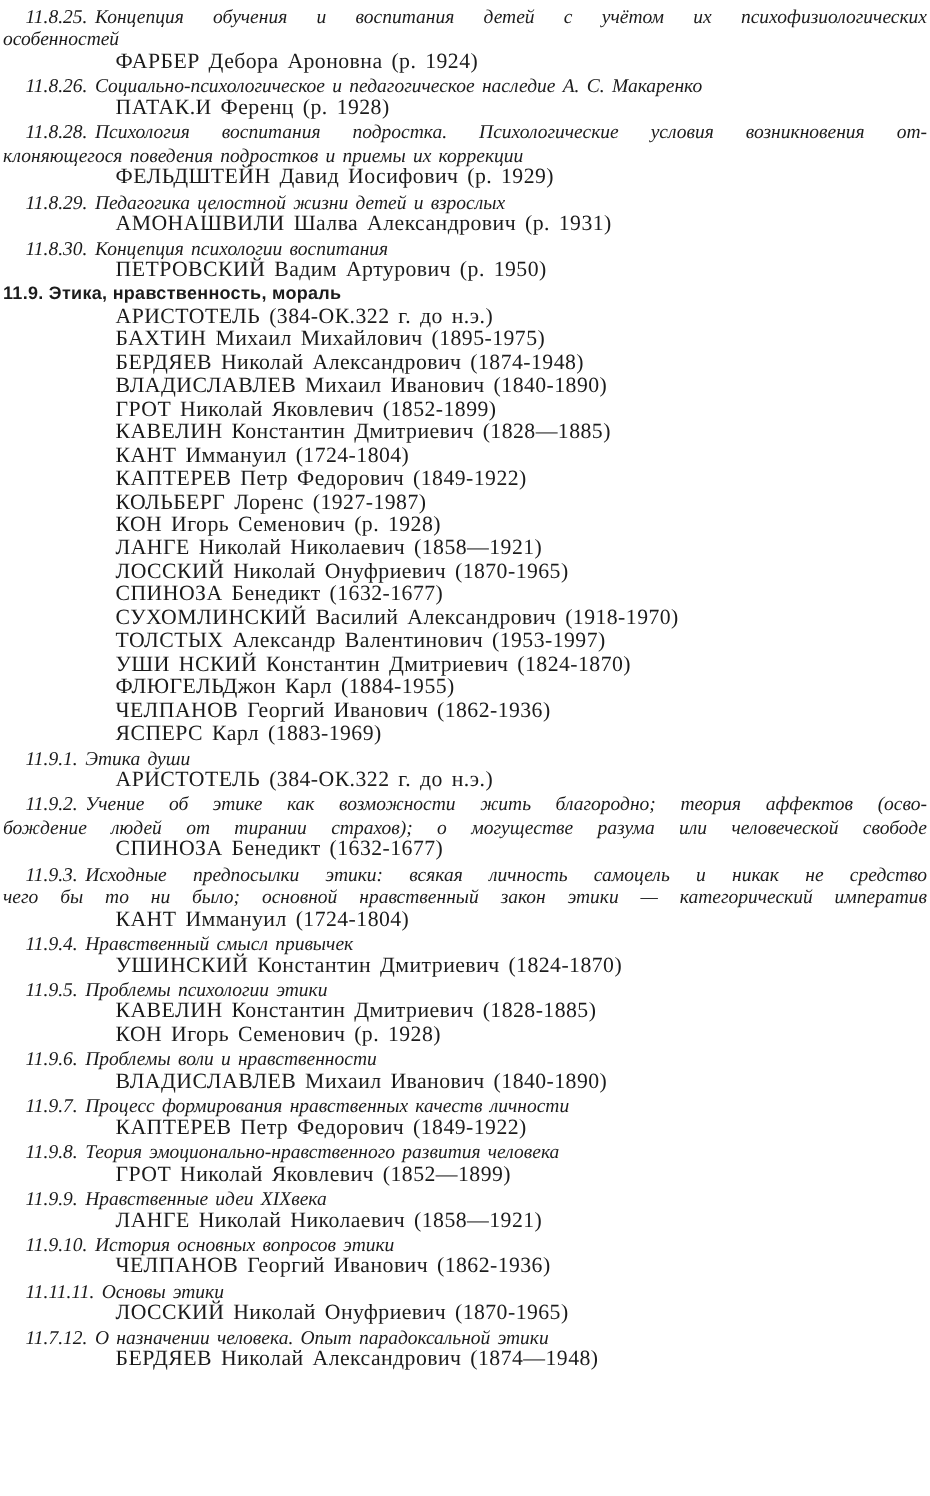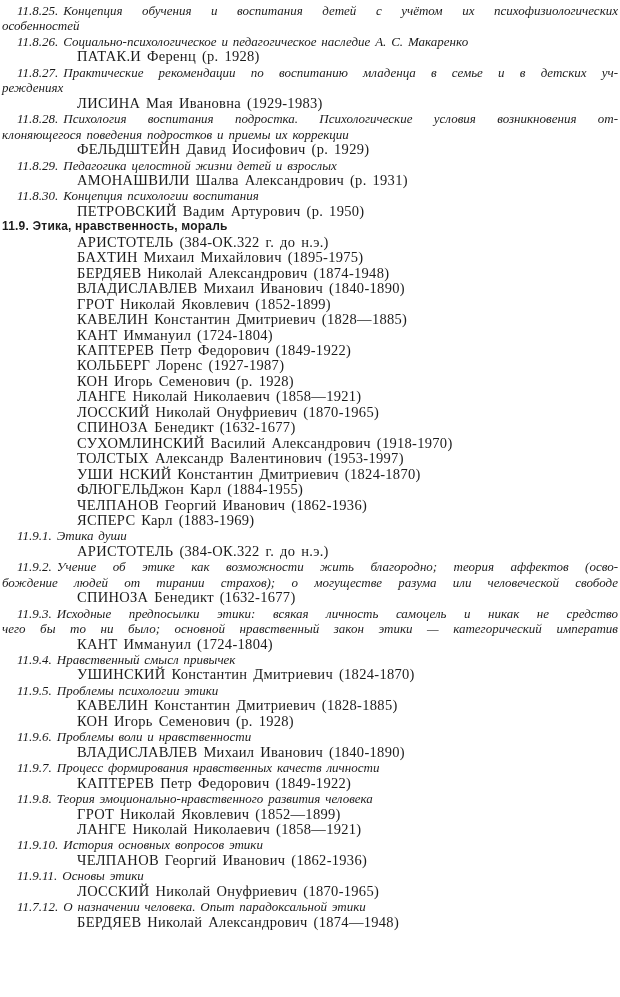--- a/index.html
+++ b/index.html
@@ -48,29 +48,25 @@
   }
 </style>
 </head>
 <body>
 
 <div class="page">
   <div id="entries">
       <div class="entry">
         <div class="tline first stretch"><span class="num">11.8.25.</span>Концепция обучения и воспитания детей с учётом их психофизиологических</div>
         <div class="tline">особенностей</div>
+        <div class="pname">ФАРБЕР Дебора Ароновна (р. 1924)</div>
       </div>
       <div class="entry">
         <div class="tline first"><span class="num">11.8.26.</span>Социально-психологическое и педагогическое наследие А. С.  Макаренко</div>
         <div class="pname">ПАТАК.И Ференц (р. 1928)</div>
-      </div>
-      <div class="entry">
-        <div class="tline first stretch"><span class="num">11.8.27.</span>Практические рекомендации по воспитанию младенца в семье и в детских уч-</div>
-        <div class="tline">реждениях</div>
-        <div class="pname">ЛИСИНА Мая Ивановна (1929-1983)</div>
       </div>
       <div class="entry">
         <div class="tline first stretch"><span class="num">11.8.28.</span>Психология воспитания подростка. Психологические условия возникновения от-</div>
         <div class="tline">клоняющегося поведения подростков и приемы их коррекции</div>
         <div class="pname">ФЕЛЬДШТЕЙН Давид Иосифович (р. 1929)</div>
       </div>
       <div class="entry">
         <div class="tline first"><span class="num">11.8.29.</span>Педагогика целостной жизни детей и взрослых</div>
         <div class="pname">АМОНАШВИЛИ Шалва Александрович (р. 1931)</div>
       </div>
@@ -129,28 +125,29 @@
       </div>
       <div class="entry">
         <div class="tline first"><span class="num">11.9.7.</span>Процесс формирования нравственных качеств личности</div>
         <div class="pname">КАПТЕРЕВ Петр Федорович (1849-1922)</div>
       </div>
       <div class="entry">
         <div class="tline first"><span class="num">11.9.8.</span>Теория эмоционально-нравственного развития человека</div>
         <div class="pname">ГРОТ Николай Яковлевич (1852—1899)</div>
       </div>
       <div class="entry">
+        <div class="tline first"><span class="num">11.9.9.</span>Нравственные идеи XIXвека</div>
         <div class="pname">ЛАНГЕ Николай Николаевич (1858—1921)</div>
       </div>
       <div class="entry">
         <div class="tline first"><span class="num">11.9.10.</span>История основных вопросов этики</div>
         <div class="pname">ЧЕЛПАНОВ Георгий Иванович (1862-1936)</div>
       </div>
       <div class="entry">
-        <div class="tline first"><span class="num">11.9.11.</span>Основы этики</div>
+        <div class="tline first"><span class="num">11.11.11.</span>Основы этики</div>
         <div class="pname">ЛОССКИЙ Николай Онуфриевич (1870-1965)</div>
       </div>
       <div class="entry">
         <div class="tline first"><span class="num">11.7.12.</span>О назначении человека.  Опыт парадоксальной этики</div>
         <div class="pname">БЕРДЯЕВ Николай Александрович (1874—1948)</div>
       </div>
     </div>
 </div>
 
 </body></html>

